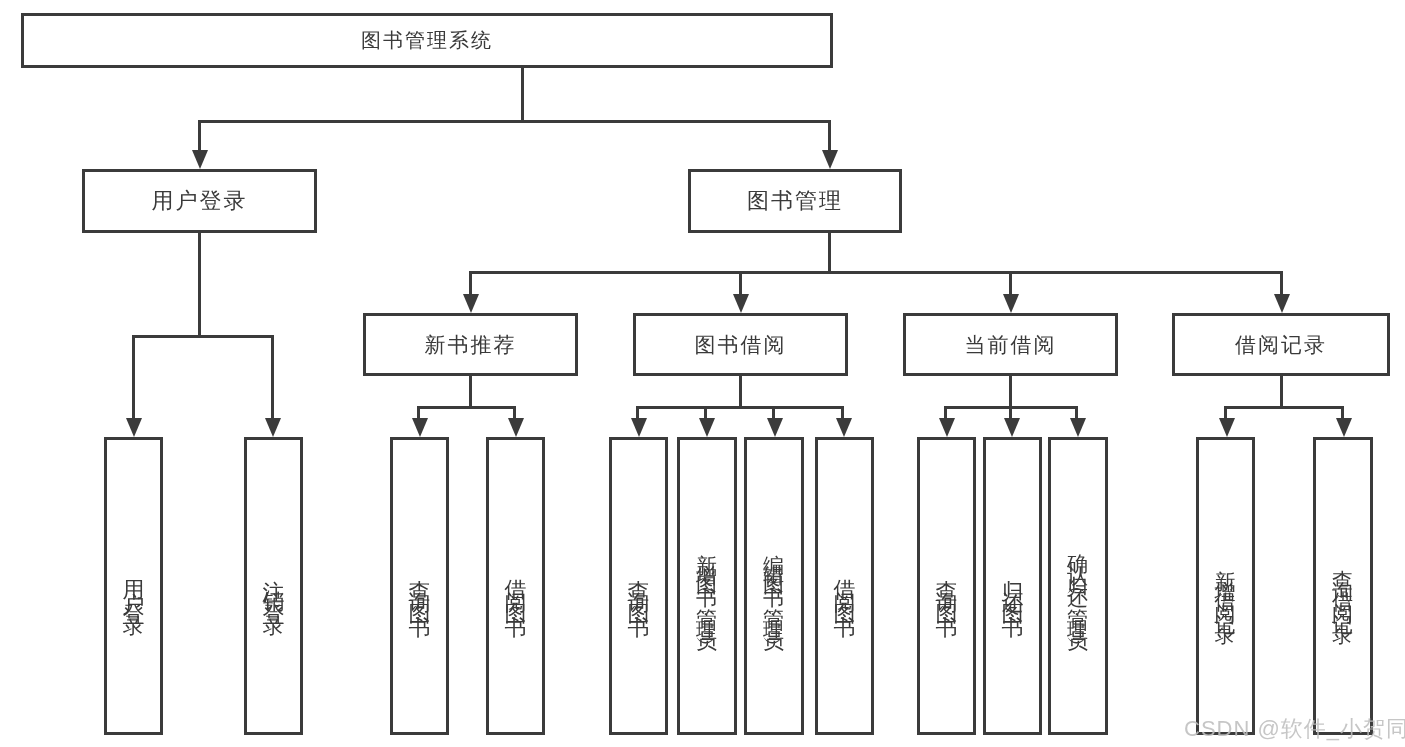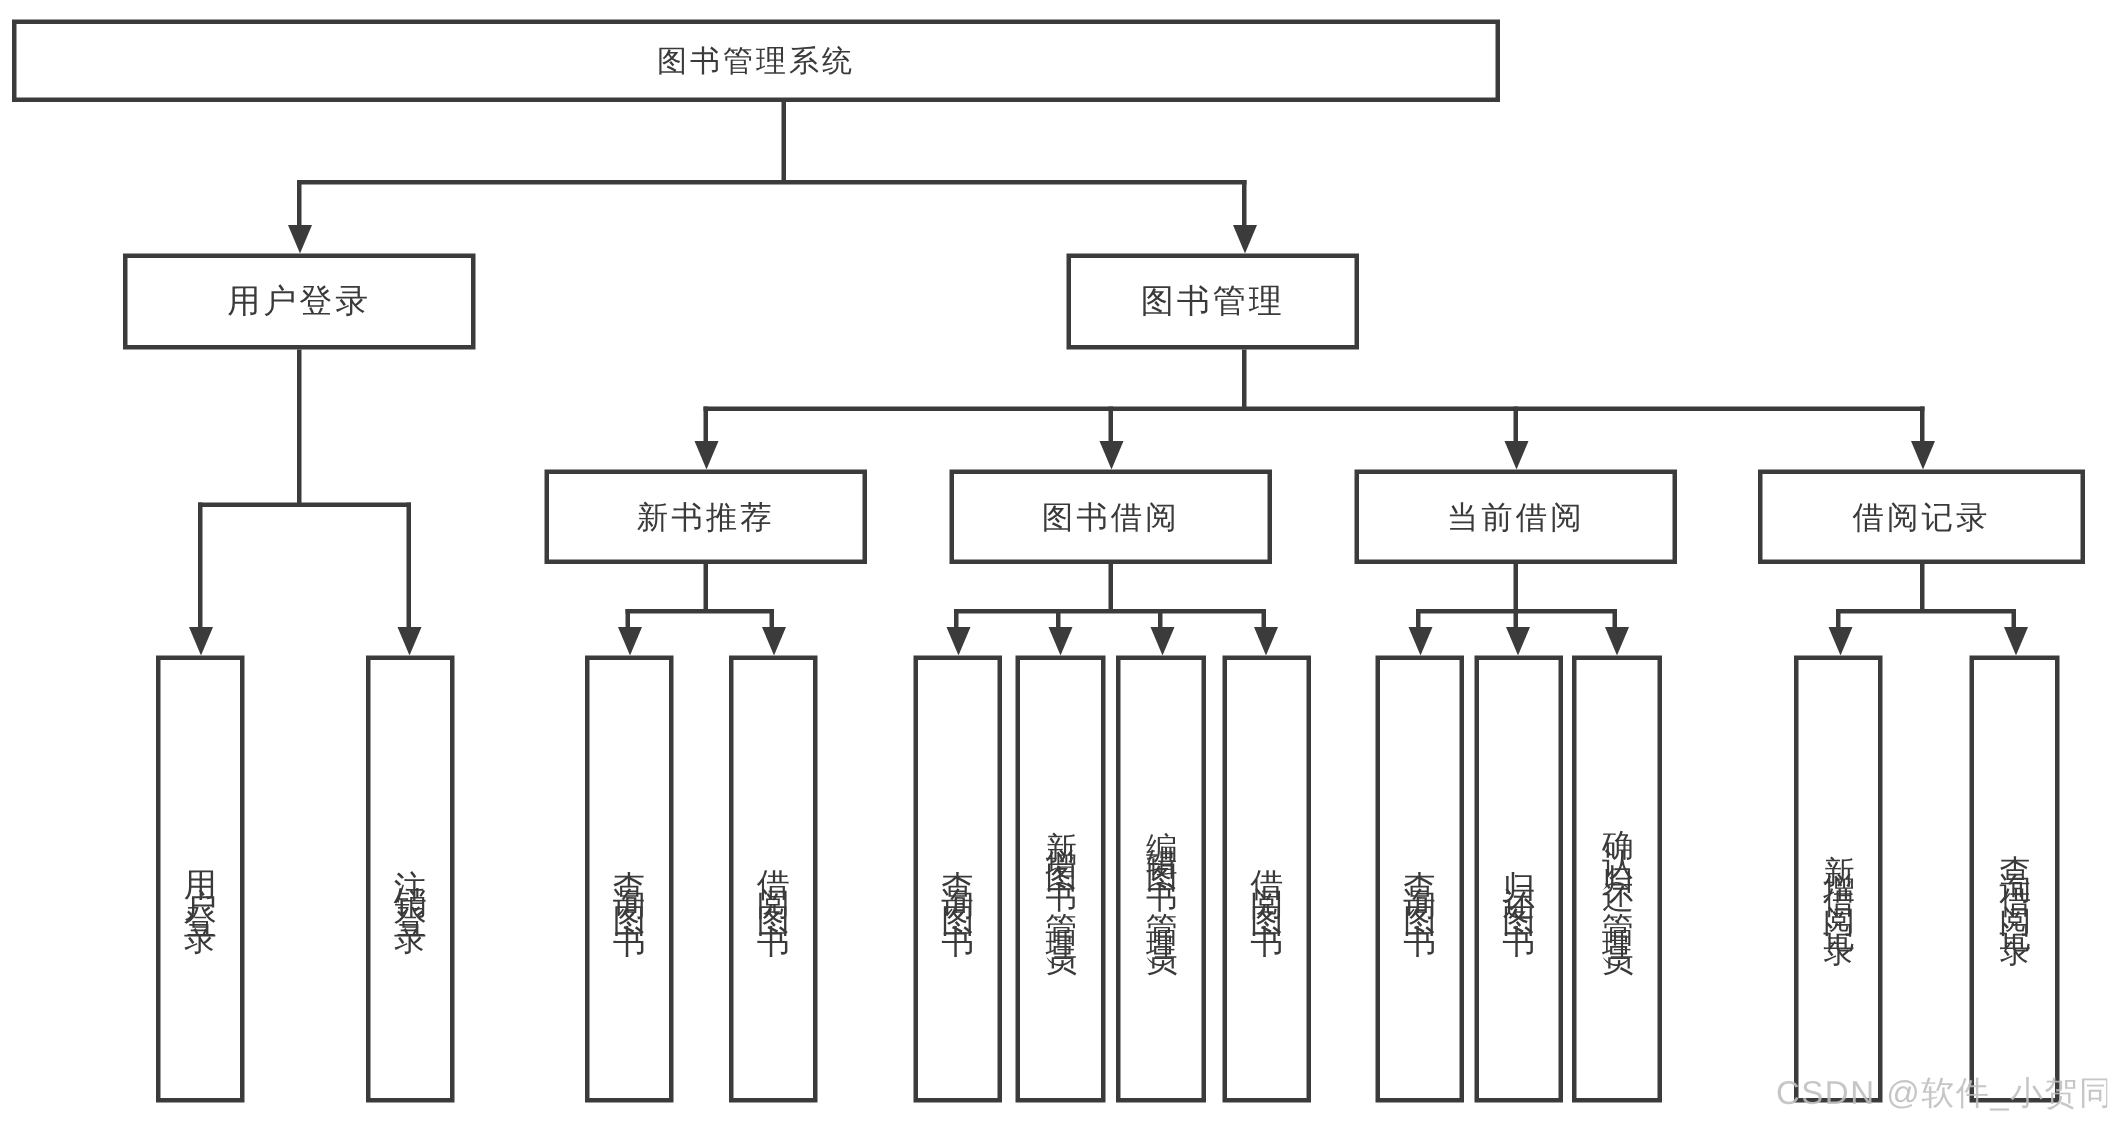--- a/index.html
+++ b/index.html
@@ -115,29 +115,29 @@
   <div class="v" style="left:1075px;top:406px;height:14px"></div>
   <div class="a" style="left:1070px;top:418px"></div>
 
   <div class="v" style="left:1280px;top:374px;height:34px"></div>
   <div class="h" style="left:1224px;top:406px;width:120px"></div>
   <div class="v" style="left:1224px;top:406px;height:14px"></div>
   <div class="a" style="left:1219px;top:418px"></div>
   <div class="v" style="left:1341px;top:406px;height:14px"></div>
   <div class="a" style="left:1336px;top:418px"></div>
 
-  <div class="box root" style="left:8px;top:13px;width:992px;height:55px">
+  <div class="box root" style="left:21px;top:13px;width:812px;height:55px">
     <span class="lbl">图书管理系统</span>
   </div>
 
   <div class="box lvl2" style="left:82px;top:169px;width:235px;height:64px">
     <span class="lbl">用户登录</span>
   </div>
 
-  <div class="box lvl2" style="left:711px;top:169px;width:195px;height:64px">
+  <div class="box lvl2" style="left:688px;top:169px;width:214px;height:64px">
     <span class="lbl">图书管理</span>
   </div>
 
   <div class="box lvl3" style="left:633px;top:313px;width:215px;height:63px">
     <span class="lbl">图书借阅</span>
   </div>
 
   <div class="box lvl3" style="left:363px;top:313px;width:215px;height:63px">
     <span class="lbl">新书推荐</span>
   </div>

